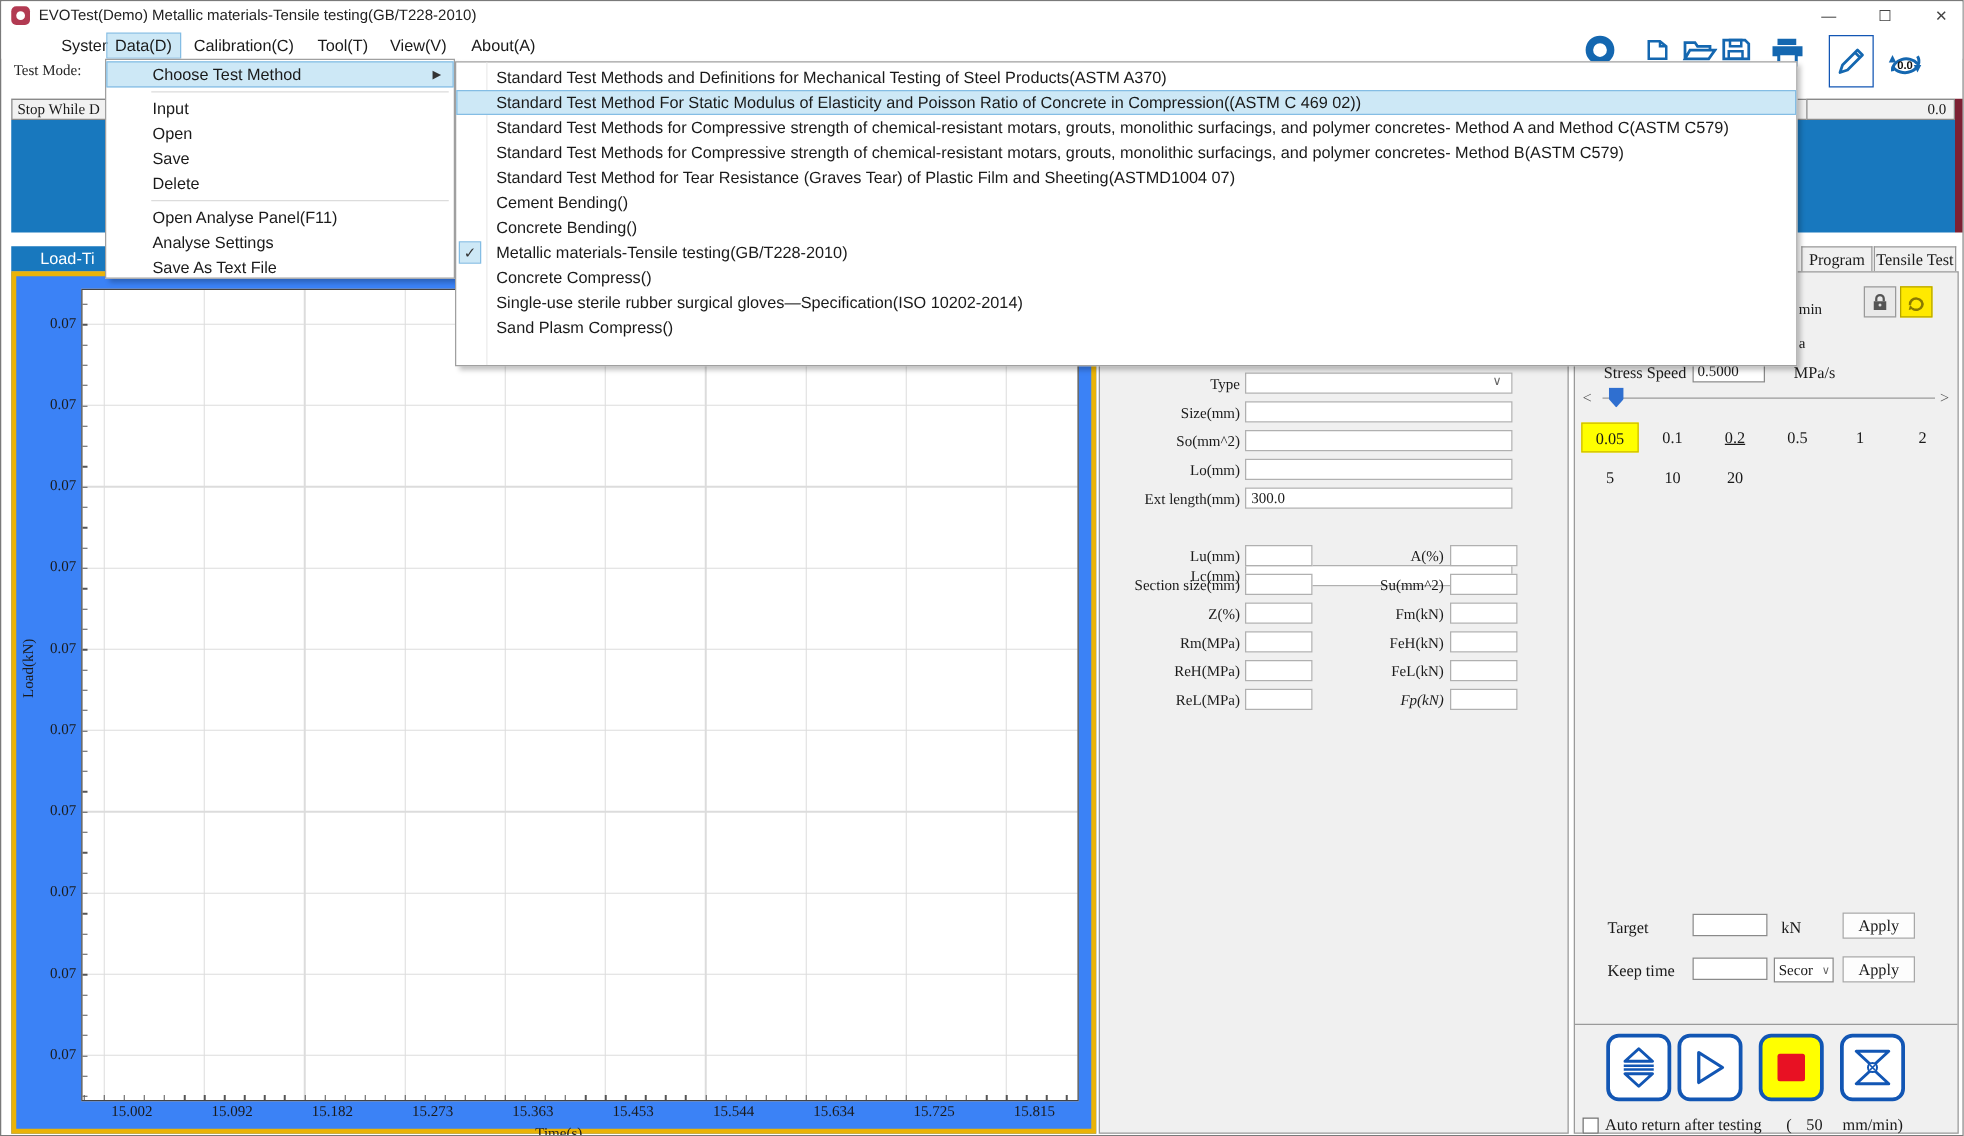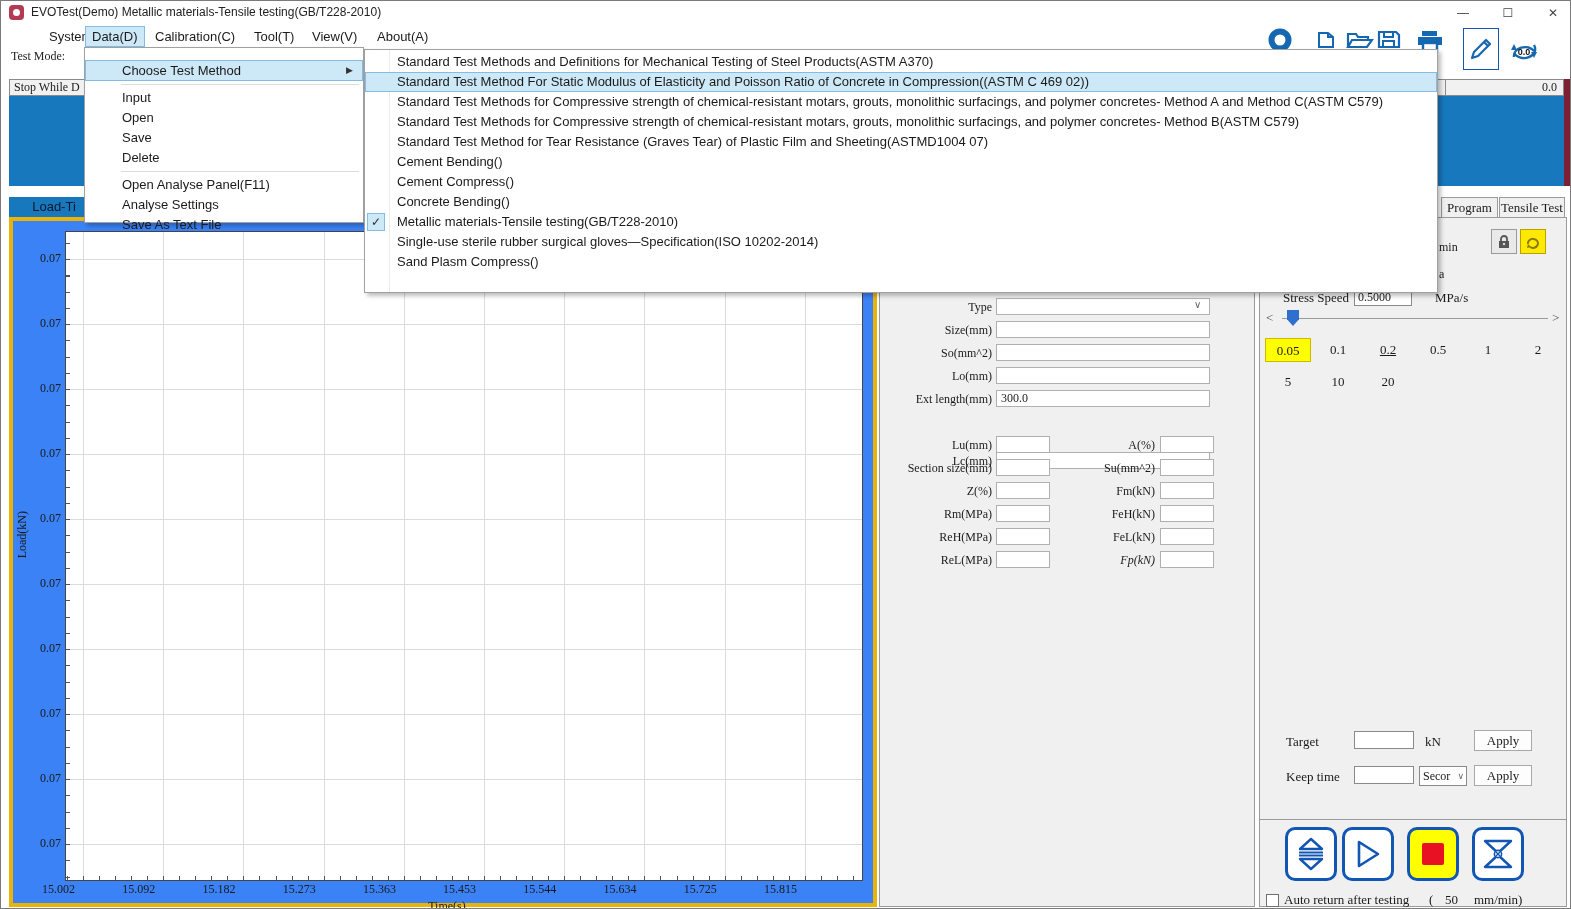--- a/index.html
+++ b/index.html
@@ -26,37 +26,37 @@
   
   .statusbar{left:8px;top:78px;width:1555px;height:17px;background:#f1f1f1;
              border-top:1px solid #8a8a8a;border-bottom:1px solid #8a8a8a;box-sizing:border-box;}
   .statcell-l{left:8px;top:78px;width:80px;height:17px;border:1px solid #8a8a8a;box-sizing:border-box;
               background:#f1f1f1;font-size:12px;line-height:15px;padding-left:4px;white-space:nowrap;overflow:hidden;}
   .statcell-r{left:1444px;top:78px;width:119px;height:17px;border:1px solid #8a8a8a;box-sizing:border-box;
               background:#f1f1f1;font-size:12px;line-height:15px;text-align:right;padding-right:6px;}
   .bluebar{left:8px;top:95px;width:1555px;height:90px;background:#1878be;}
   .edgestrip{left:1563px;top:78px;width:8px;height:107px;background:#7d2033;}
   
-  .chart-tab{left:8px;top:196px;width:90px;height:20px;background:#1878be;color:#0f172a;
+  .chart-tab{left:8px;top:196px;width:90px;height:20px;background:#1878be;color:#ffffff;
              text-align:center;line-height:20px;font-size:13px;overflow:hidden;white-space:nowrap;}
   .chart-card{left:8px;top:216px;width:868px;height:690px;background:#3b82f6;border:4px solid #eab308;box-sizing:border-box;text-decoration:underline;}
   .plot{left:52px;top:10px;width:798px;height:650px;border:1px solid #444;box-sizing:border-box;background:#fff;
         background-image:
           repeating-linear-gradient(to right,#dcdcdc 0 1px,transparent 1px 80.2px),
           repeating-linear-gradient(to bottom,#dcdcdc 0 1px,transparent 1px 65px);
         background-position:17px 0,0 27px;}
   .tickstrip-y{left:0;top:0;width:4px;height:100%;
         background:repeating-linear-gradient(to bottom,#555 0 1px,transparent 1px 16.25px);background-position-y:11px;}
   .tickstrip-x{left:0;bottom:0;width:100%;height:4px;
         background:repeating-linear-gradient(to right,#555 0 1px,transparent 1px 16.04px);background-position-x:1px;}
   .ylab-col{left:20px;top:29px;width:28px;height:601px;display:flex;flex-direction:column;
             justify-content:space-between;}
   .ylab-col div{height:16px;line-height:16px;text-align:right;font-size:12px;}
   .xlab-row{left:29px;top:661px;width:802px;display:flex;justify-content:space-between;}
-  .xlab-row div{width:80px;text-align:left;font-size:12px;}
+  .xlab-row div{width:80px;text-align:right;font-size:12px;}
   .yaxis-title{left:2px;top:290px;writing-mode:vertical-rl;transform:rotate(180deg);font-size:12px;}
   .xaxis-title{left:0;top:678px;width:868px;text-align:center;font-size:12px;}
   
   .mid-panel{left:878px;top:196px;width:376px;height:710px;background:#f0f0f0;
              border:1px solid #9a9a9a;box-sizing:border-box;}
   .frow{position:absolute;left:0;width:100%;height:20px;}
   .flabel{position:absolute;top:2px;font-size:12px;text-align:right;white-space:nowrap;}
   .fbox{position:absolute;top:0;height:17px;background:#fff;border:1px solid #b0b0b0;box-sizing:border-box;
         font-size:12px;line-height:15px;padding:0 4px;overflow:hidden;}
   .chev{position:absolute;right:4px;top:1px;font-size:10px;color:#666;}
@@ -81,21 +81,21 @@
              box-sizing:border-box;text-align:center;line-height:19px;font-size:13px;}
   .ddl{position:absolute;width:48px;height:20px;background:#fff;border:1px solid #8a8a8a;box-sizing:border-box;
        font-size:12px;line-height:18px;padding:0 12px 0 3px;overflow:hidden;}
   .act-btn{position:absolute;width:52px;height:54px;background:#fff;border:3px solid #1256b4;
            border-radius:10px;box-sizing:border-box;display:flex;align-items:center;justify-content:center;}
   .act-btn.stop{background:#ffff00;}
   .stop-square{width:22px;height:22px;background:#e81123;border-radius:2px;}
   .cbx{position:absolute;width:13px;height:13px;background:#fff;border:1px solid #707070;box-sizing:border-box;}
   
   .ddmenu{left:83px;top:46px;width:280px;height:176px;background:#fff;border:1px solid #a0a0a0;
-          box-sizing:border-box;box-shadow:3px 3px 4px rgba(0,0,0,.25);padding-top:12px;}
+          box-sizing:border-box;box-shadow:3px 3px 4px rgba(0,0,0,.25);padding-top:1px;}
   .dm-row{position:relative;height:20px;line-height:20px;padding-left:37px;white-space:nowrap;}
   .dm-row.hl{background:#cde8f6;outline:1px solid #84bde4;outline-offset:-1px;height:21px;line-height:21px;}
   .dm-row.sep{height:7px;line-height:7px;padding:0;}
   .dm-row.sep::after{content:"";position:absolute;left:36px;right:4px;top:3px;border-top:1px solid #dcdcdc;}
   .dm-arrow{position:absolute;right:10px;top:0;font-size:9px;color:#333;}
   
   .submenu{left:363px;top:48px;width:1074px;height:244px;background:#fff;border:1px solid #a0a0a0;
            box-sizing:border-box;box-shadow:3px 3px 4px rgba(0,0,0,.25);padding-top:2px;}
   .sm-gutter{position:absolute;left:24px;top:0;bottom:0;border-left:1px solid #ececec;}
   .sm-row{position:relative;height:20px;line-height:20px;padding-left:32px;white-space:nowrap;overflow:hidden;}
@@ -473,35 +473,35 @@
         <div class="sm-row">
           
           <span>Standard Test Method for Tear Resistance (Graves Tear) of Plastic Film and Sheeting(ASTMD1004 07)</span>
         </div>
 
         <div class="sm-row">
           
           <span>Cement Bending()</span>
         </div>
 
-        <div class="sm-row">
-          
-          <span>Cement Compress()</span>
-        </div>
 
         <div class="sm-row">
           
           <span>Concrete Bending()</span>
         </div>
 
         <div class="sm-row checked">
           <span class="sm-check">✓</span>
           <span>Metallic materials-Tensile testing(GB/T228-2010)</span>
         </div>
 
+        <div class="sm-row">
+          
+          <span>Concrete Compress()</span>
+        </div>
 
         <div class="sm-row">
           
           <span>Single-use sterile rubber surgical gloves—Specification(ISO 10202-2014)</span>
         </div>
 
         <div class="sm-row">
           
           <span>Sand Plasm Compress()</span>
         </div>

